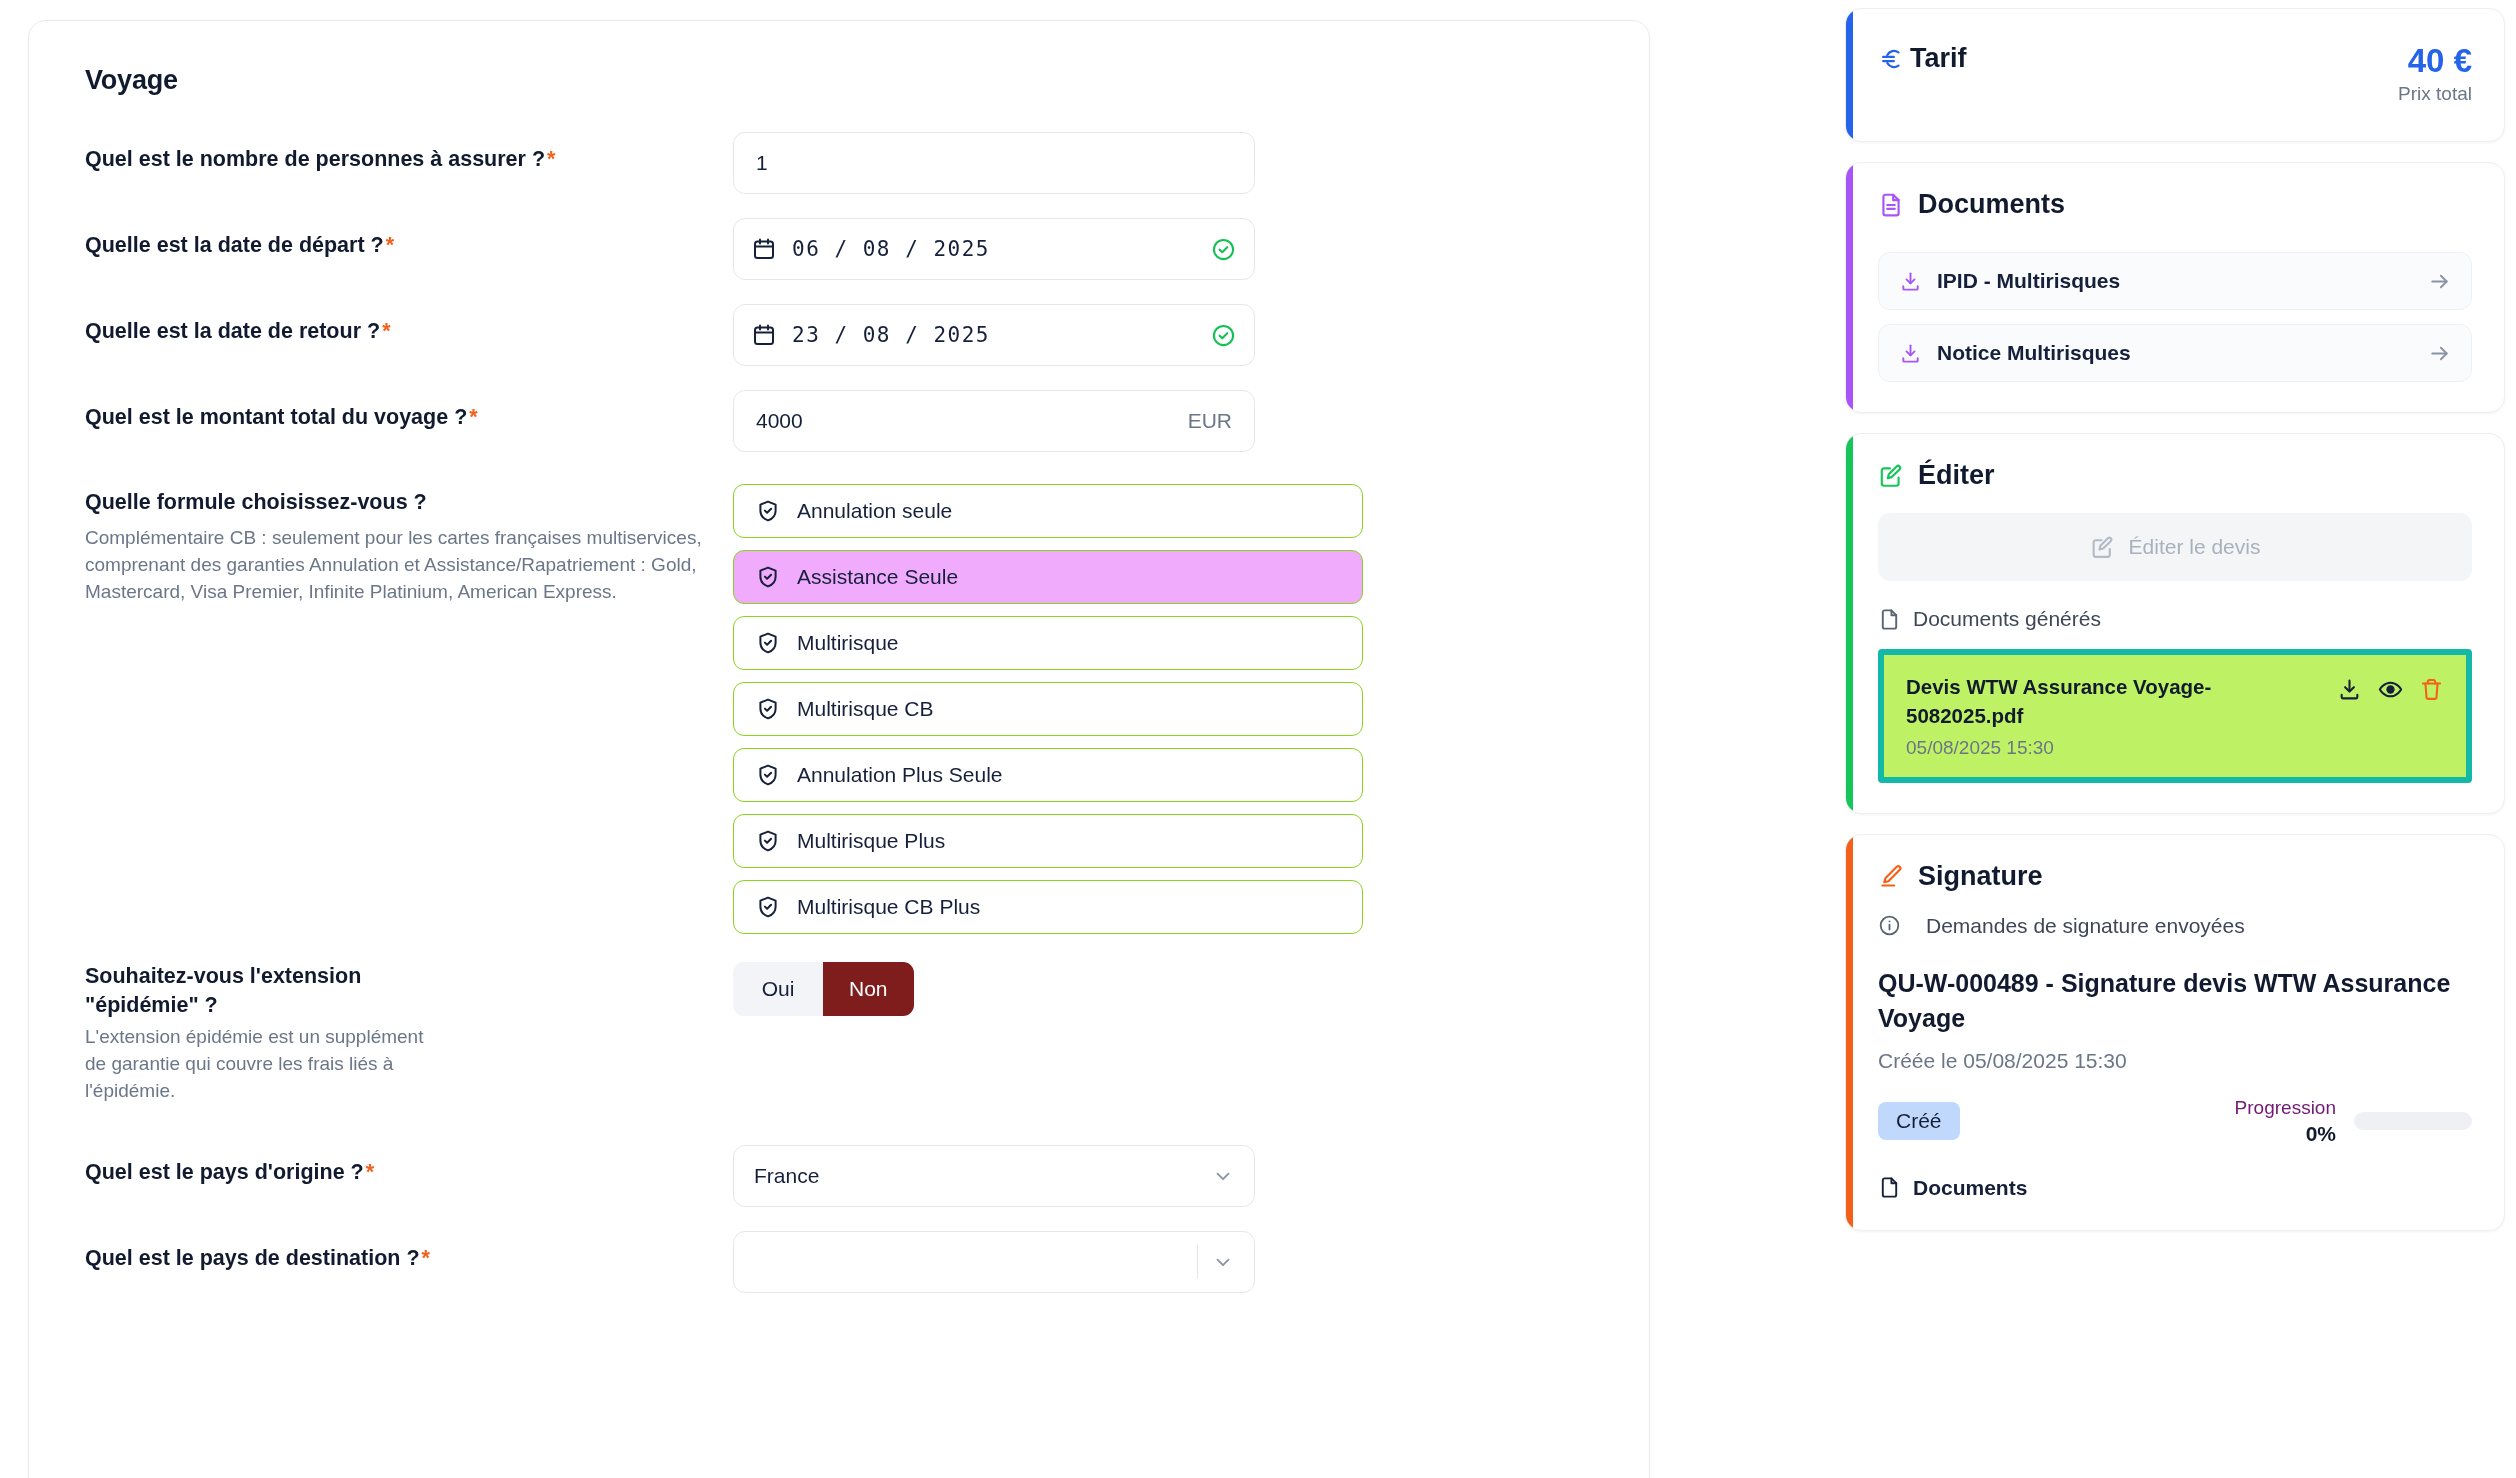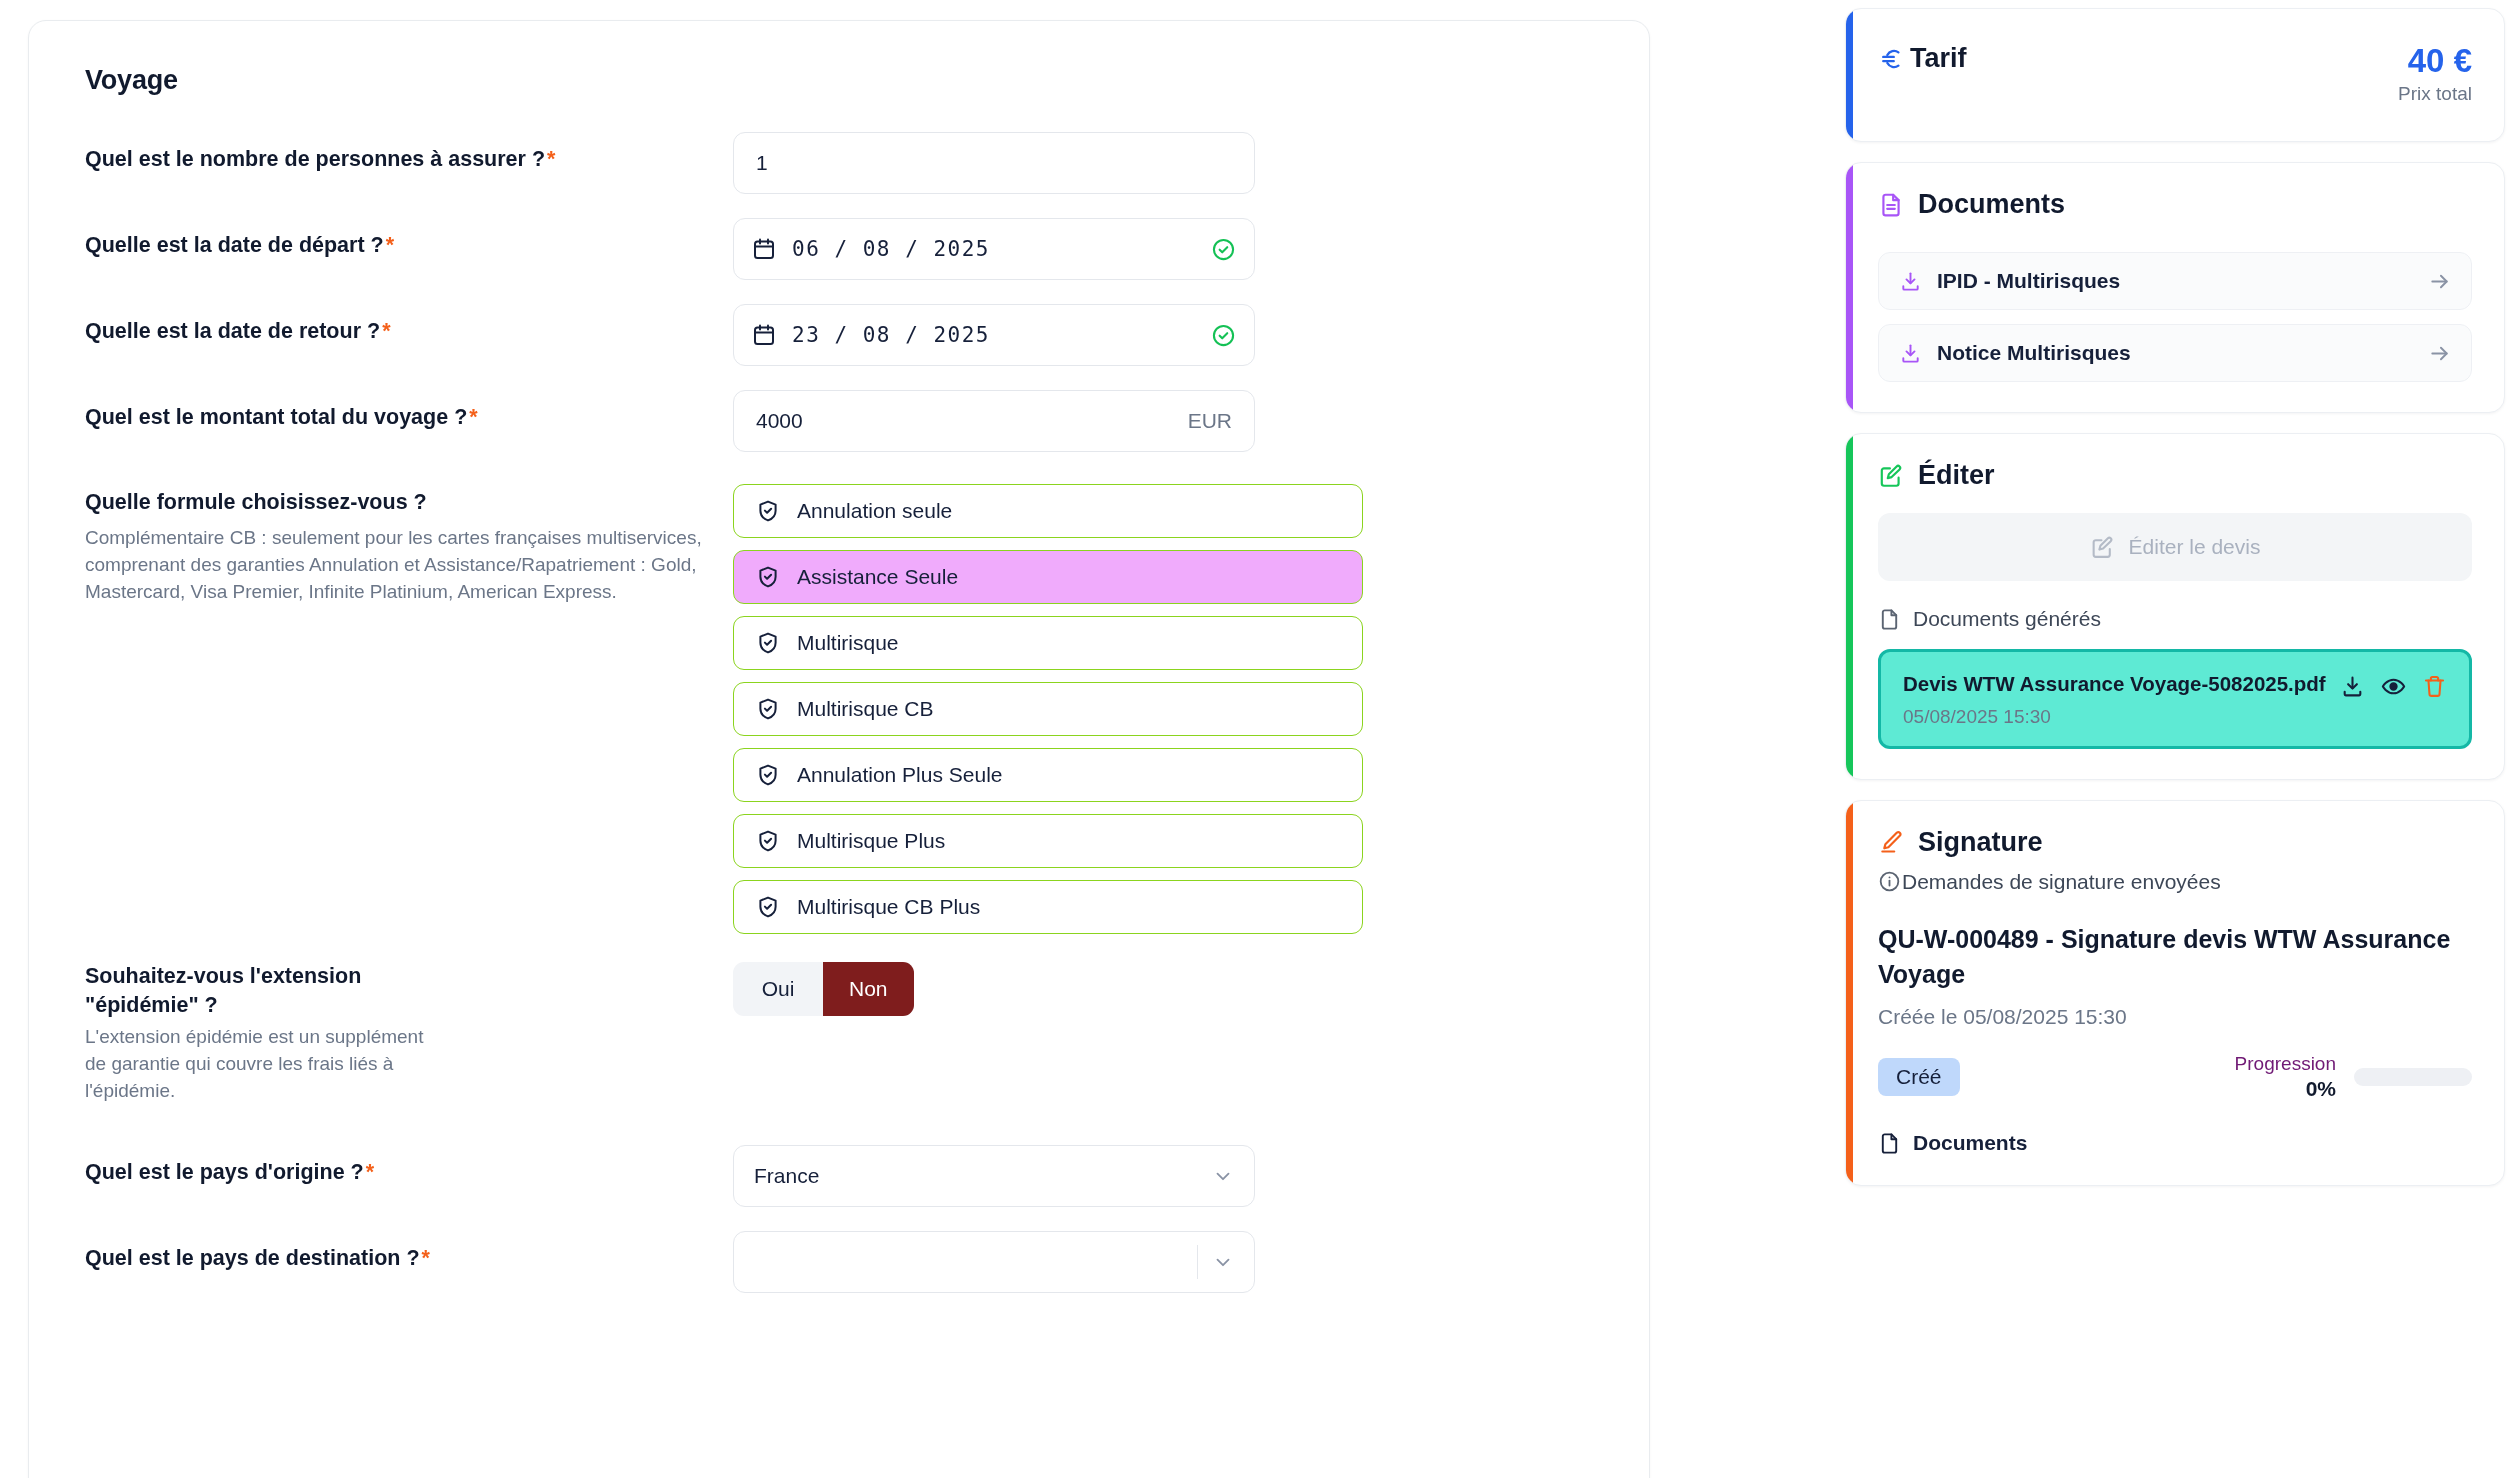--- a/index.html
+++ b/index.html
@@ -252,23 +252,23 @@
     cursor: not-allowed;
   }
   .gen-head {
     display: flex; align-items: center; gap: 12px;
     margin-top: 26px;
     font-size: 21px;
     color: #3d4757;
   }
   .gen-file {
     margin-top: 18px;
-    background: #5eead4;
-    border: 3px solid #14b8a6;
-    border-radius: 12px;
+    background: #bef264;
+    border: 6px solid #14b8a6;
+    border-radius: 4px;
     padding: 18px 22px;
     display: flex;
     align-items: flex-start;
     gap: 14px;
   }
   .gen-file .meta { flex: 1; min-width: 0; }
   .gen-file .fname {
     font-size: 20.5px;
     font-weight: 700;
     color: #111a2e;
@@ -277,22 +277,22 @@
   .gen-file .fdate {
     font-size: 19px;
     color: #6b7688;
     margin-top: 7px;
   }
   .gen-file .actions { display: flex; align-items: center; gap: 16px; padding-top: 4px; }
   .gen-file .actions span { cursor: pointer; }
 
   
   .sig-note {
-    display: flex; align-items: center; gap: 1px;
-    margin-top: 12px;
+    display: flex; align-items: center; gap: 25px;
+    margin-top: 22px;
     font-size: 21px;
     color: #3d4757;
   }
   .sig-title {
     margin-top: 28px;
     font-size: 25px;
     font-weight: 700;
     color: #111a2e;
     line-height: 1.42;
   }

